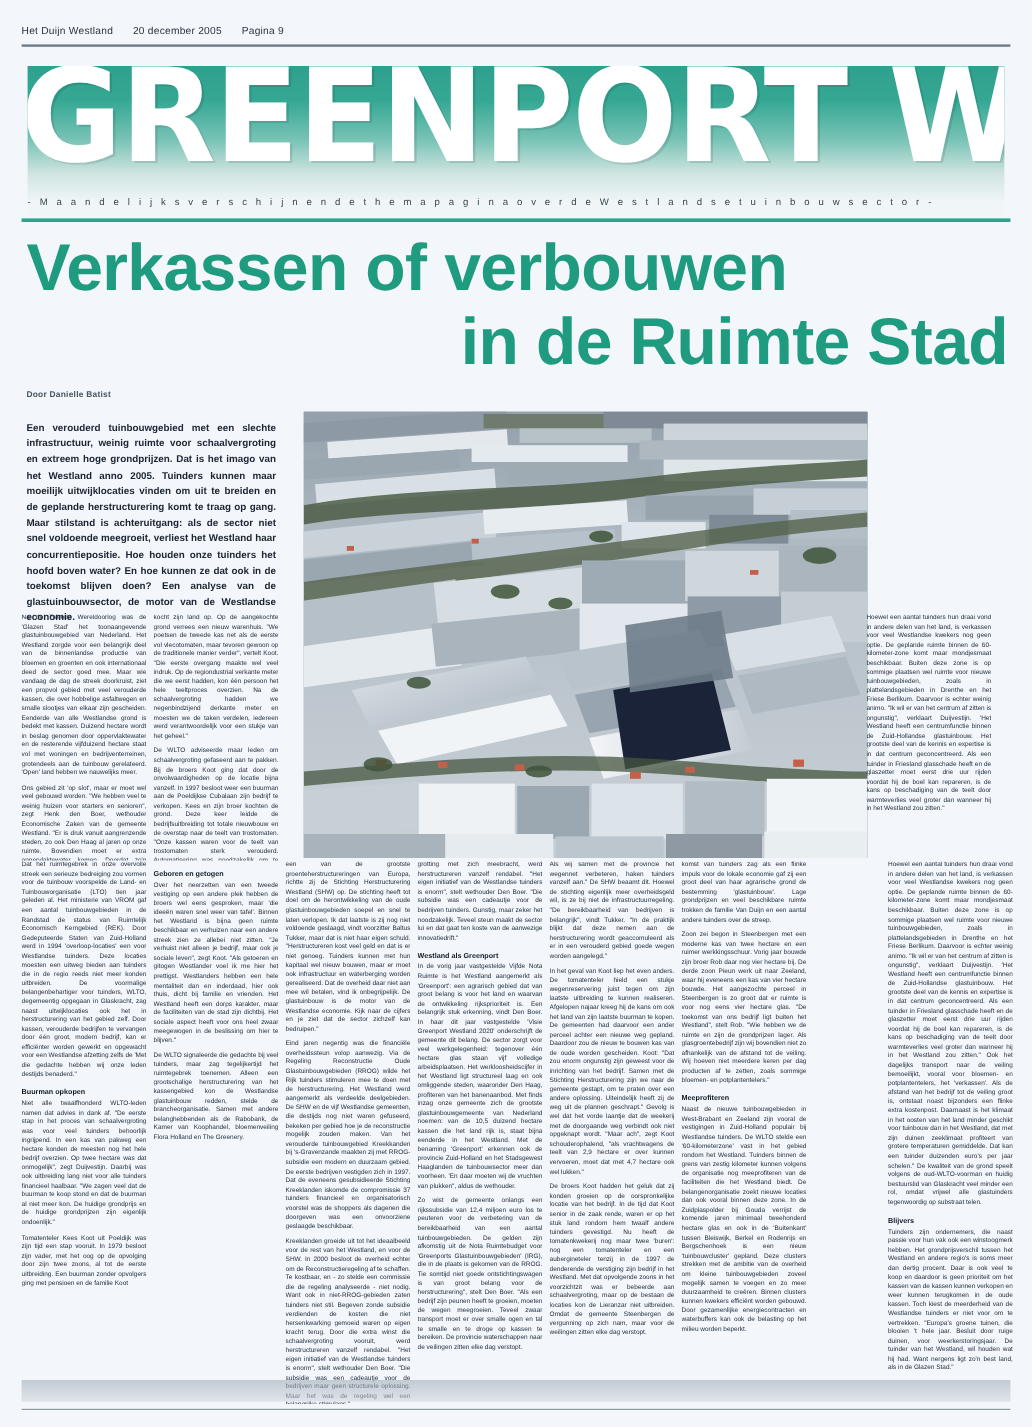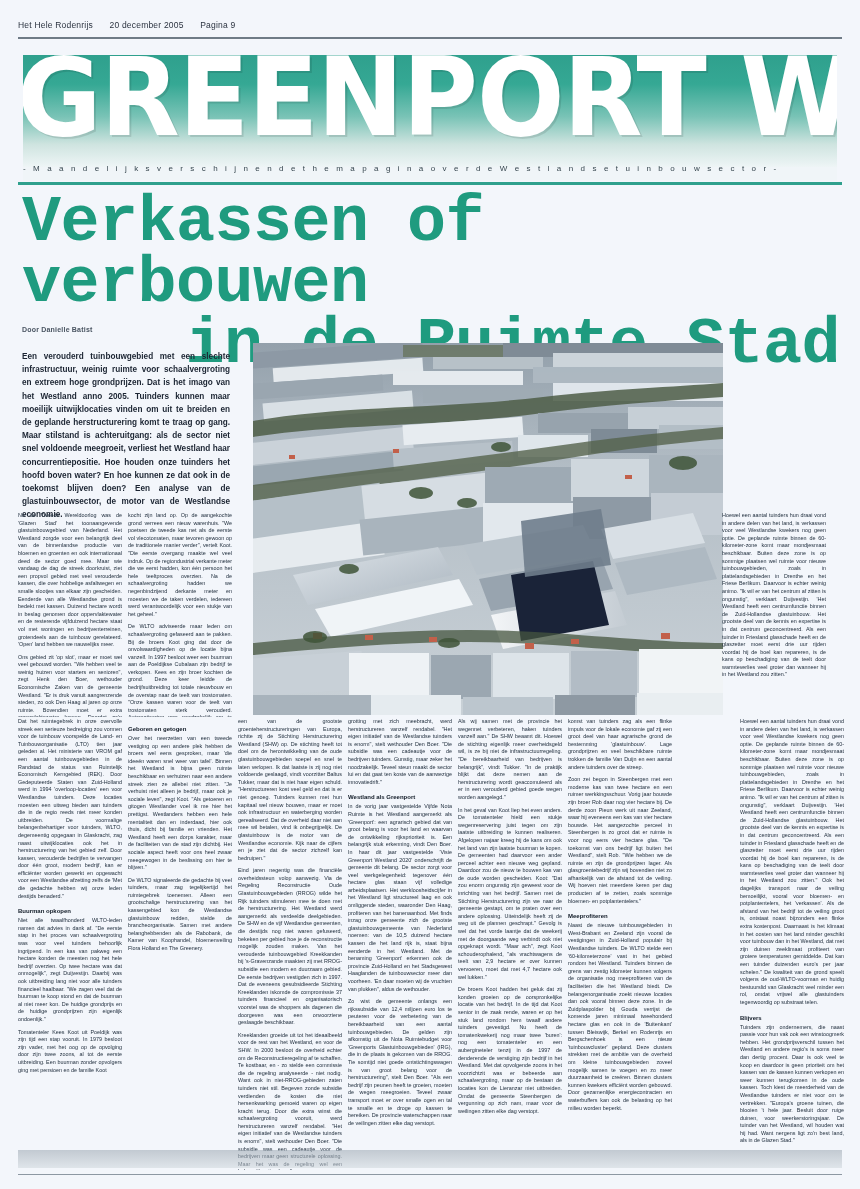--- a/index.html
+++ b/index.html
@@ -51,22 +51,22 @@
     text-align:left;font-size:8px;letter-spacing:2.6px;color:#37474f;
     white-space:nowrap;
   }
   .rule-teal{
     position:absolute;left:18px;top:182px;width:824px;height:3px;background:#2fa08d;
   }
 
   
   .headline{
     position:absolute;left:22px;top:193px;width:818px;
-    font-family:Liberation Mono, monospace;
-    font-weight:bold;font-size:65px;line-height:61px;color:#1f9b7f;
+    font-family:Liberation Sans, sans-serif;
+    font-weight:bold;font-size:55px;line-height:61px;color:#1f9b7f;
     letter-spacing:-.5px;
   }
   .headline .l1{display:block;text-align:left;}
   .headline .l2{display:block;text-align:right;}
   .byline{
     position:absolute;left:22px;top:326px;font-size:7px;color:#4a5562;font-weight:bold;
     letter-spacing:.2px;
   }
 
   
@@ -125,21 +125,21 @@
     background:linear-gradient(180deg,#9aa6b0,#cfd6dc);
     opacity:.55;
   }
 </style>
 </head>
 <body>
 
 <div class="page">
 
   <div class="runhead">
-    <span>Het Hele Rodenrijs</span>
+    <span>Het Duijn Westland</span>
     <span>20 december 2005</span>
     <span>Pagina 9</span>
   </div>
   <div class="rule-top"></div>
 
   <div class="masthead">
     <div class="word">GREENPORT WESTLAND</div>
   </div>
   <div class="mast-under"></div>
   <div class="tagline">-  M a a n d e l i j k s   v e r s c h i j n e n d e   t h e m a p a g i n a   o v e r   d e   W e s t l a n d s e   t u i n b o u w s e c t o r  -</div>

